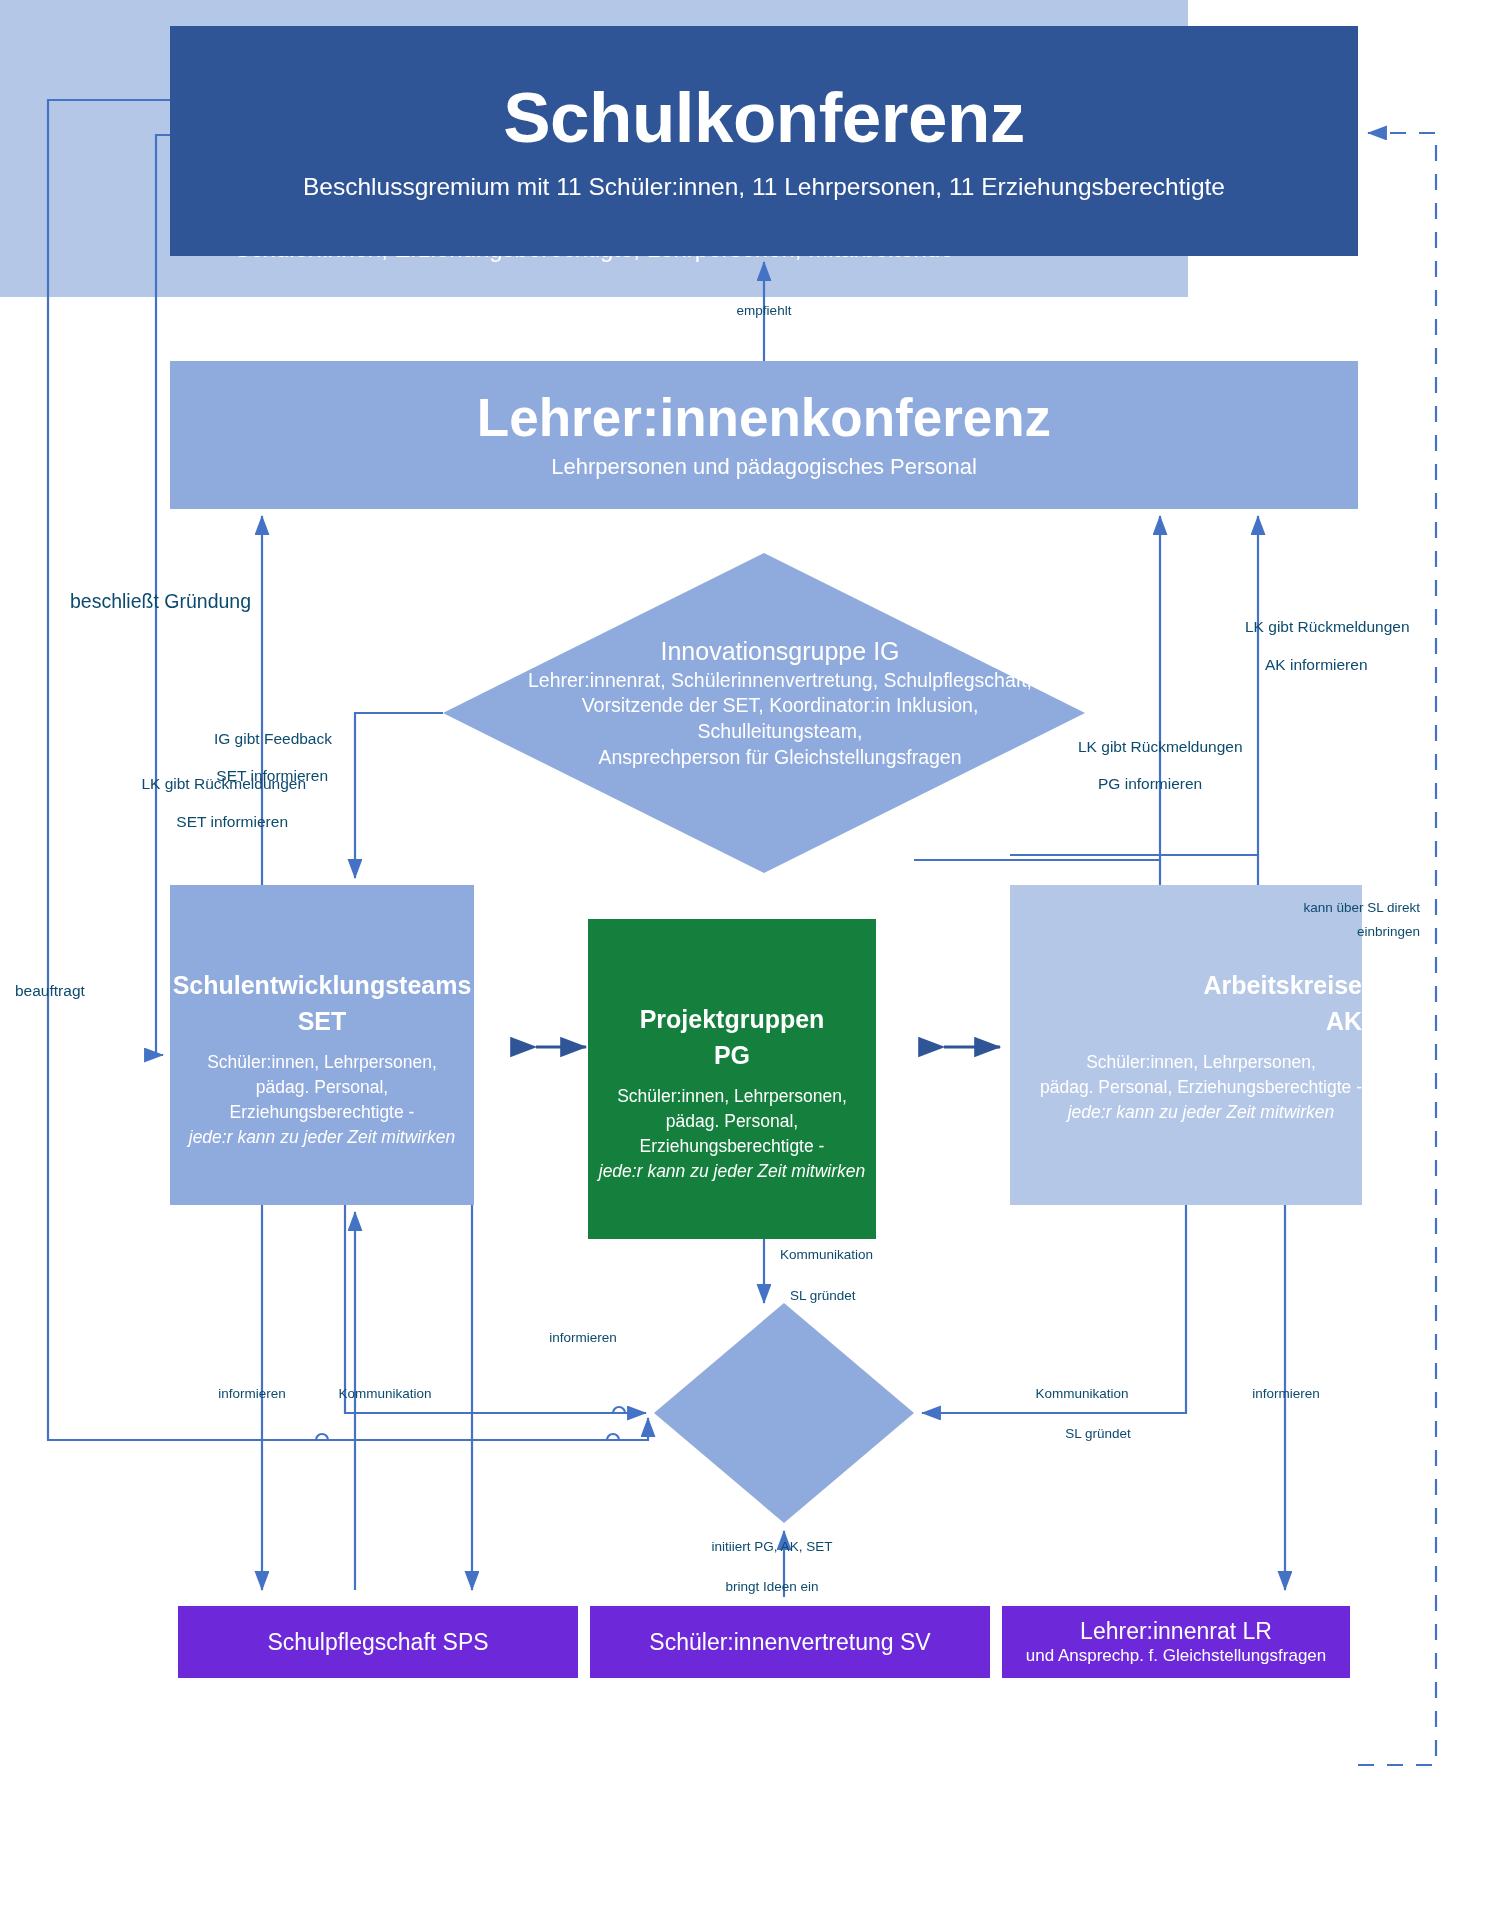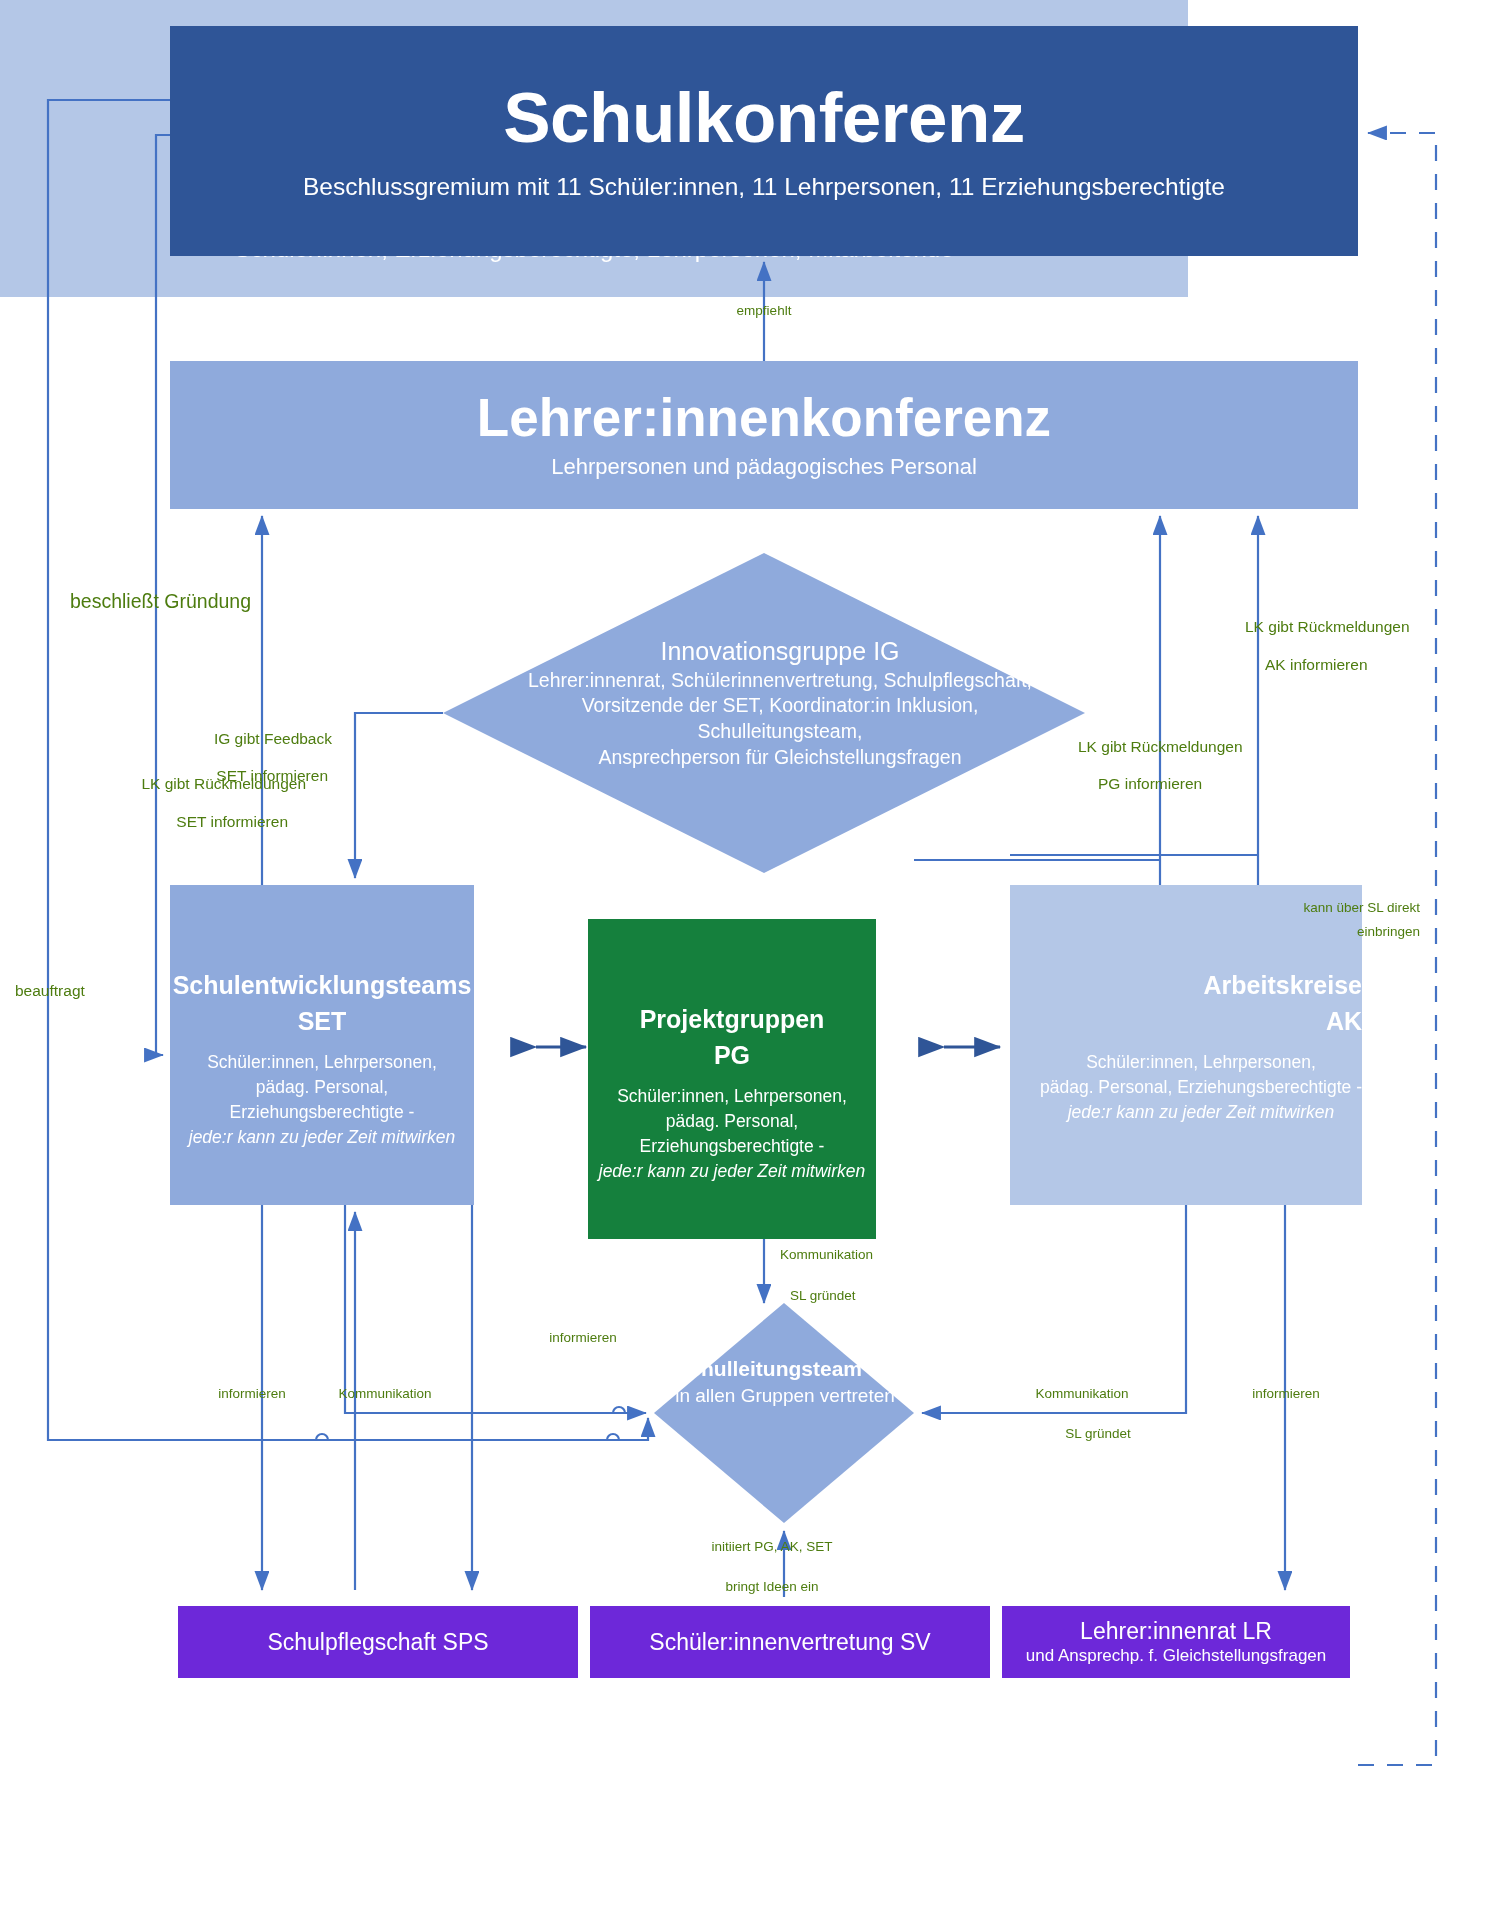--- a/index.html
+++ b/index.html
@@ -53,21 +53,21 @@
   
   .dlabel{position:absolute;color:#ffffff;text-align:center;}
   #ig-text{left:520px;top:635px;width:520px;}
   #ig-text .d1{font-size:25px;font-weight:normal;line-height:1.3;}
   #ig-text .d2{font-size:19.5px;line-height:1.33;}
   #sl-text{left:640px;top:1355px;width:290px;}
   #sl-text .d1{font-size:21px;font-weight:bold;line-height:1.35;}
   #sl-text .d2{font-size:19px;line-height:1.35;}
 
   
-  .elabel{position:absolute;color:#4d7c0f;font-size:13.5px;white-space:nowrap;}
+  .elabel{position:absolute;color:#0c4a6e;font-size:13.5px;white-space:nowrap;}
   .elabel.big{font-size:19.5px;}
   .elabel.mid{font-size:15.5px;}
   .elabel.c{transform:translateX(-50%);}
   .elabel.r{transform:translateX(-100%);}
 </style>
 </head>
 <body>
 
 <div id="stage">
 
@@ -177,24 +177,20 @@
   <div class="group" id="ak">
     <div class="g-title">Arbeitskreise</div>
     <div class="g-title">AK</div>
     <div class="g-sub">
       <div>Schüler:innen, Lehrpersonen,</div>
       <div>pädag. Personal, Erziehungsberechtigte -</div>
       <i>jede:r kann zu jeder Zeit mitwirken</i>
     </div>
   </div>
 
-  <div class="dlabel" id="sl-text">
-    <div class="d1">Schulleitungsteam SL</div>
-    <div class="d2">in allen Gruppen vertreten</div>
-  </div>
 
   <div id="schulgemeinschaft">
     <div class="t1">Schulgemeinschaft</div>
     <div class="t2">Schüler:innen, Erziehungsberechtigte, Lehrpersonen, Mitarbeitende</div>
   </div>
 
   <div class="subbox" id="sps">
     <div class="s1">Schulpflegschaft SPS</div>
   </div>
   <div class="subbox" id="sv">

